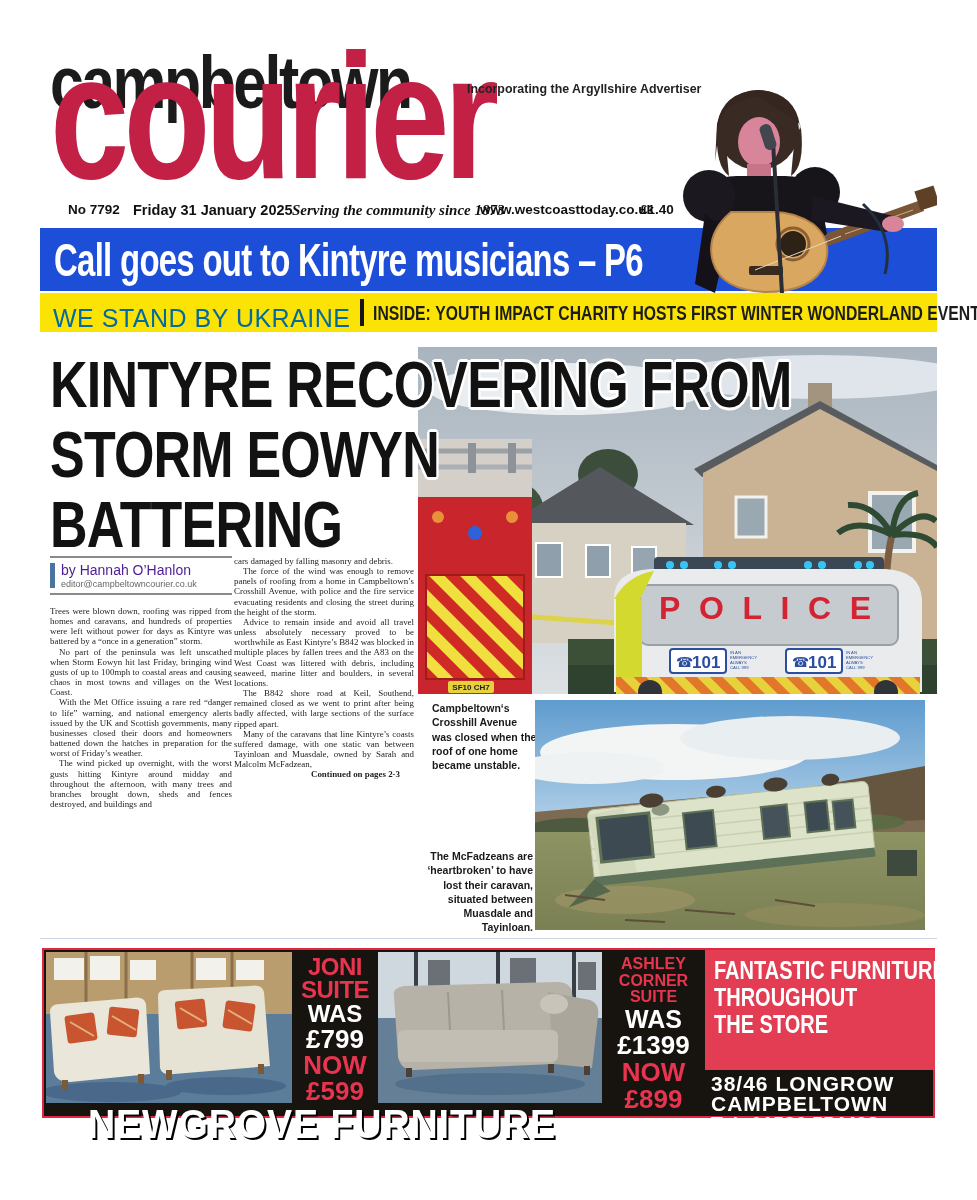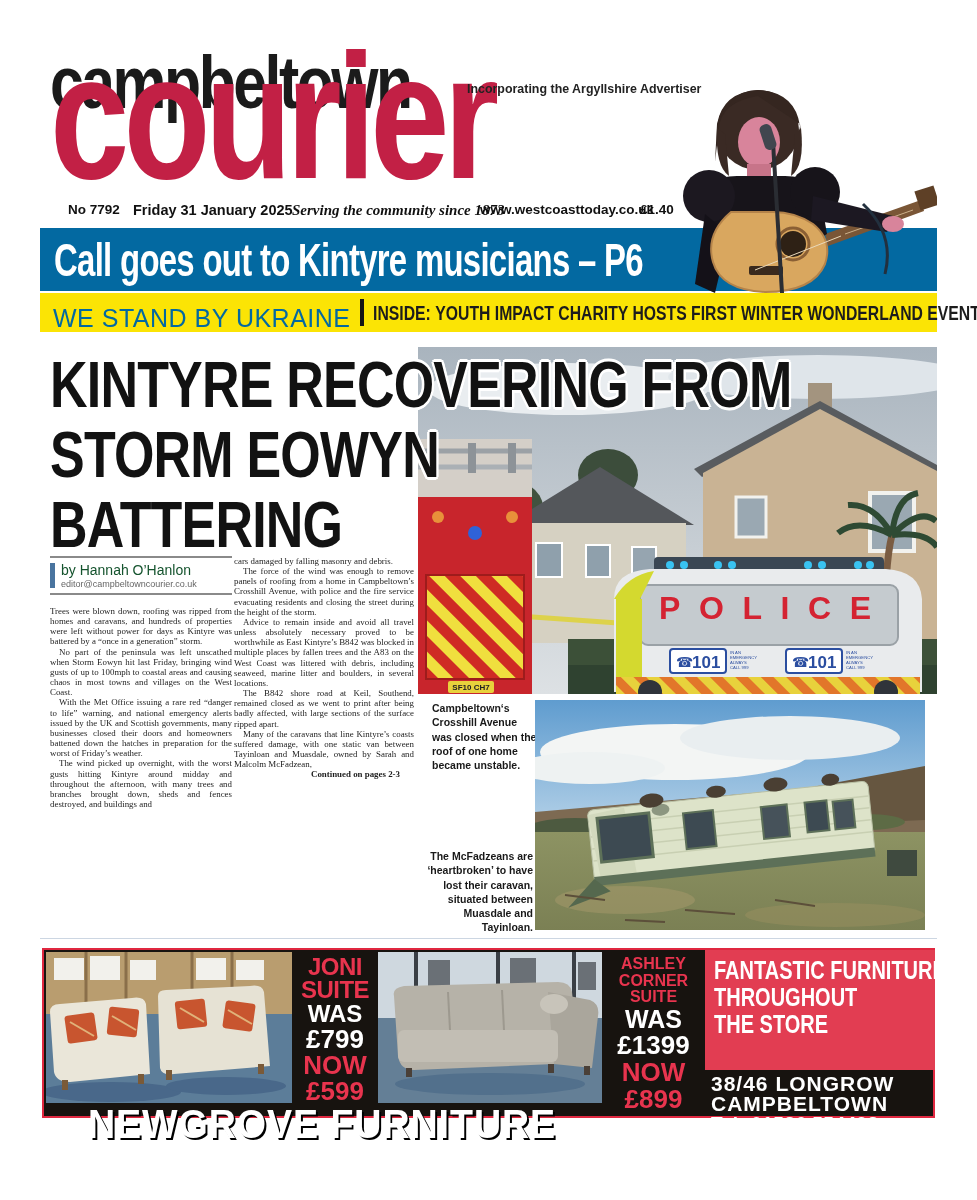--- a/index.html
+++ b/index.html
@@ -24,21 +24,21 @@
   .infobar{ left:40px; top:202px; width:897px; height:22px; font-weight:700; color:#111;}
   .infobar span{ position:absolute; top:0; font-size:13.5px; }
   .ib-issue{ left:28px; }
   .ib-date{ left:93px; font-size:14.5px !important; }
   .ib-serving{ left:252px; font-family:"Liberation Serif", serif; font-style:italic;
      font-weight:700; font-size:15px !important; }
   .ib-site{ left:440px; }
   .ib-price{ left:600px; }
 
   
-  .banner-blue{ left:40px; top:228px; width:897px; height:63px; background:#0369a1; z-index:1; }
+  .banner-blue{ left:40px; top:228px; width:897px; height:63px; background:#1d4ed8; z-index:1; }
   .banner-blue .txt{ position:absolute; left:14px; top:4px; font-size:47px; font-weight:700;
      color:#fff; letter-spacing:-1px; }
   .banner-blue .cond{ transform:scaleX(.70); }
   .banner-yellow{ left:40px; top:293px; width:897px; height:39px; background:#fbe405; z-index:1;
      display:flex; align-items:center; padding:0 13px; gap:9px; }
   .by-ukraine{ font-size:25px; font-weight:400; color:#0369a1; letter-spacing:.5px; white-space:nowrap;margin-top:12px;}
   .by-div{ width:4px; height:27px; background:#151515; flex:none; }
   .by-inside{ font-size:21px; font-weight:700; color:#1c1c1c; }
   .by-inside .cond{ transform:scaleX(.75); }
   .by-inside b{ font-weight:800; margin-right:6px; }
@@ -52,21 +52,21 @@
   .headline{ left:50px; top:350px; z-index:4; color:#121212; font-weight:700; }
   .headline .hl{ height:70px; line-height:70px; font-size:65px; letter-spacing:-1px;
      text-shadow:-2px -2px 0 #fff, 2px -2px 0 #fff, -2px 2px 0 #fff, 2px 2px 0 #fff,
        0 -3px 0 #fff, 0 3px 0 #fff, -3px 0 0 #fff, 3px 0 0 #fff; }
   .headline .cond{ transform:scaleX(.80); }
 
   .byline{ left:50px; top:556px; width:182px; border-top:2px solid #8a8a8a;
      border-bottom:2px solid #8a8a8a; padding:4px 2px 4px 11px; }
   .byline:before{ content:""; position:absolute; left:0; top:5px; bottom:5px; width:5px;
      background:#49749f; }
-  .byline .name{ font-size:14px; color:#14532d; }
+  .byline .name{ font-size:14px; color:#4c1d95; }
   .byline .email{ font-size:9px; color:#666; margin-top:1px; }
 
   .col{ font-family:"Liberation Serif", serif; font-size:8.9px; line-height:10.15px;
      color:#1d1d1d; text-align:justify; }
   .col1{ left:50px; top:606px; width:182px; }
   .col2{ left:234px; top:556px; width:180px; }
   .col p{ text-indent:9px; }
   .col p.first{ text-indent:0; }
   .col .continued{ font-weight:700; text-align:right; padding-right:14px; }
 

